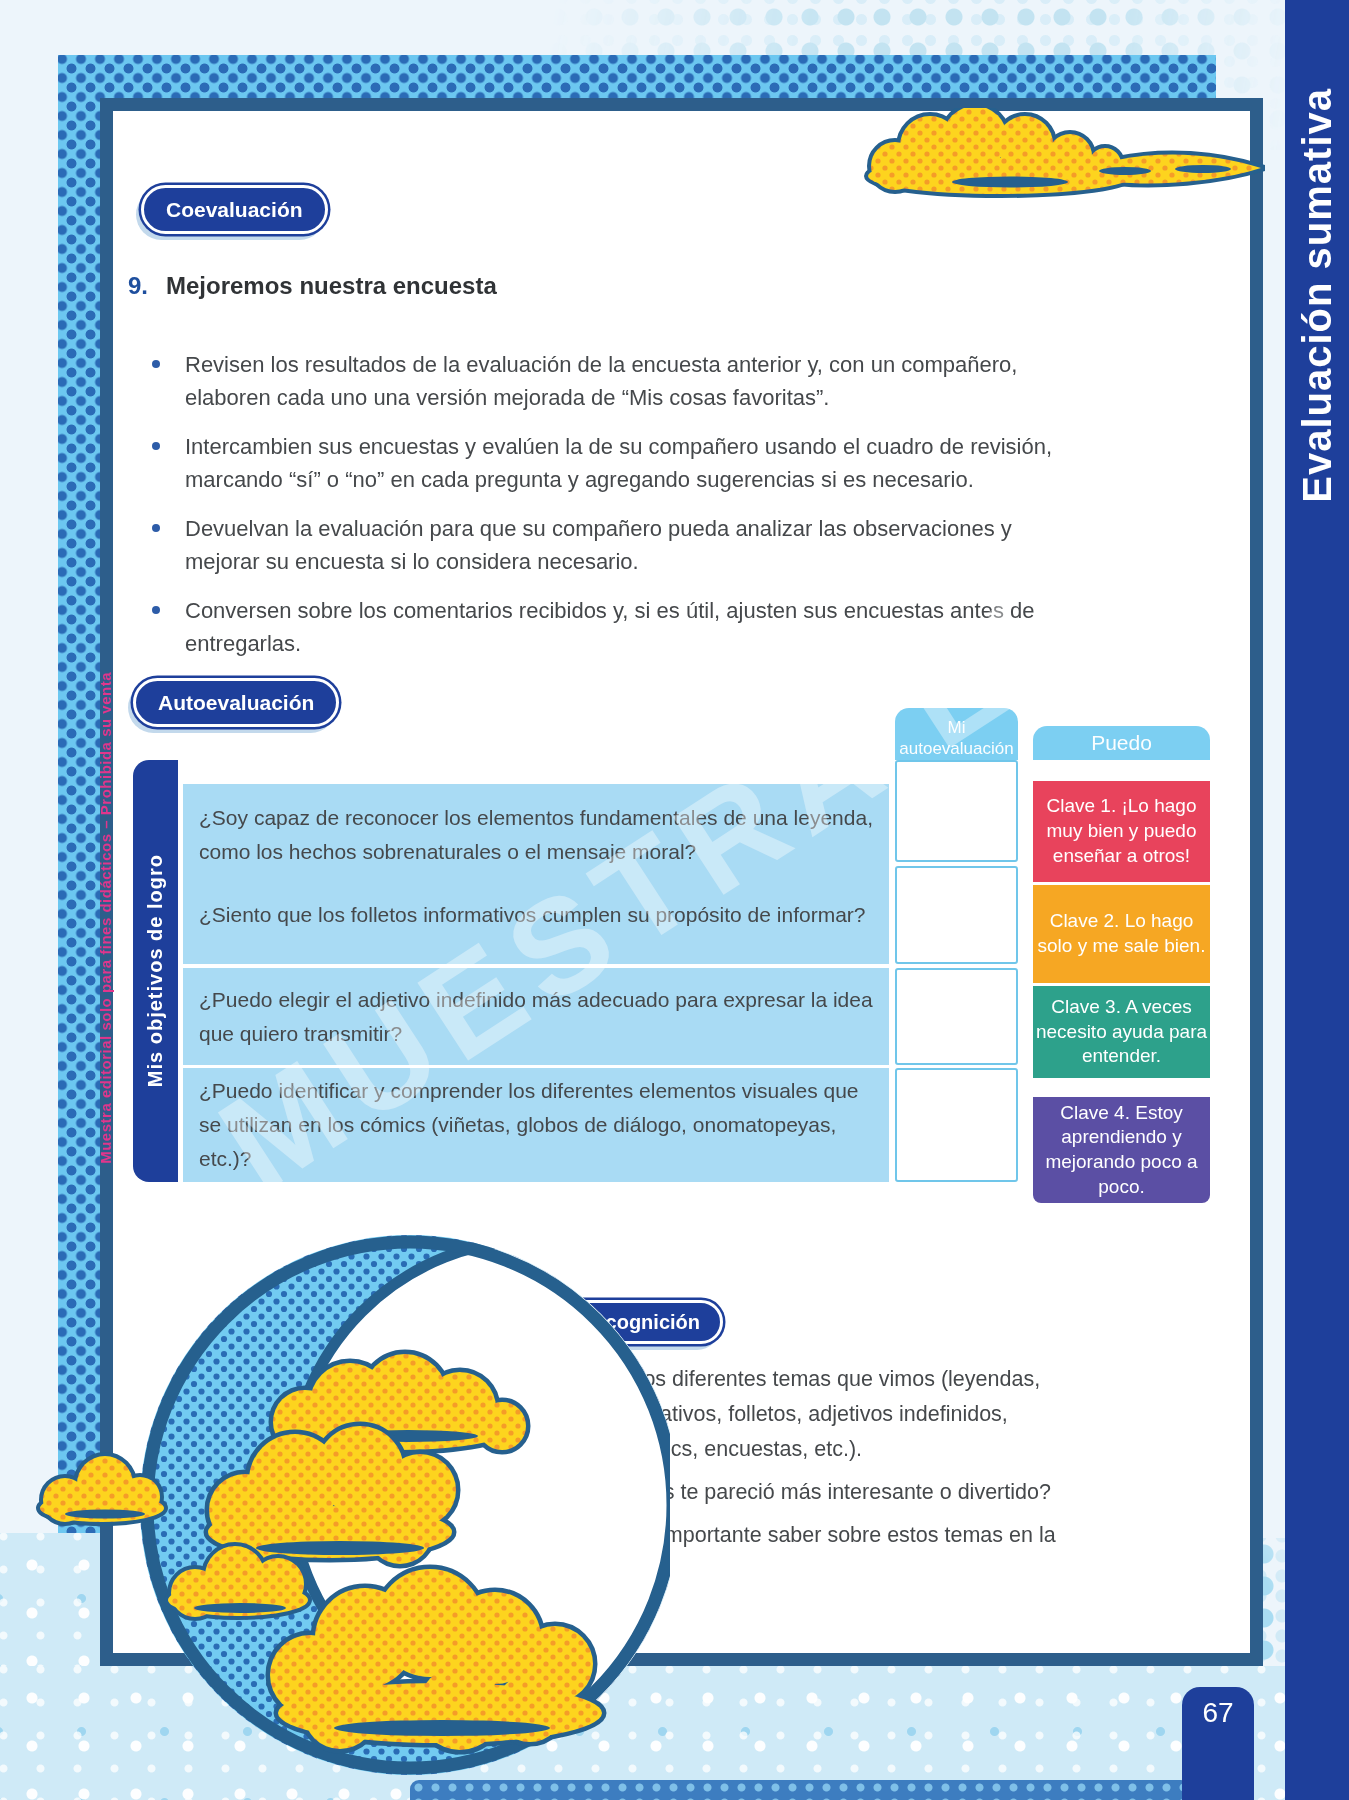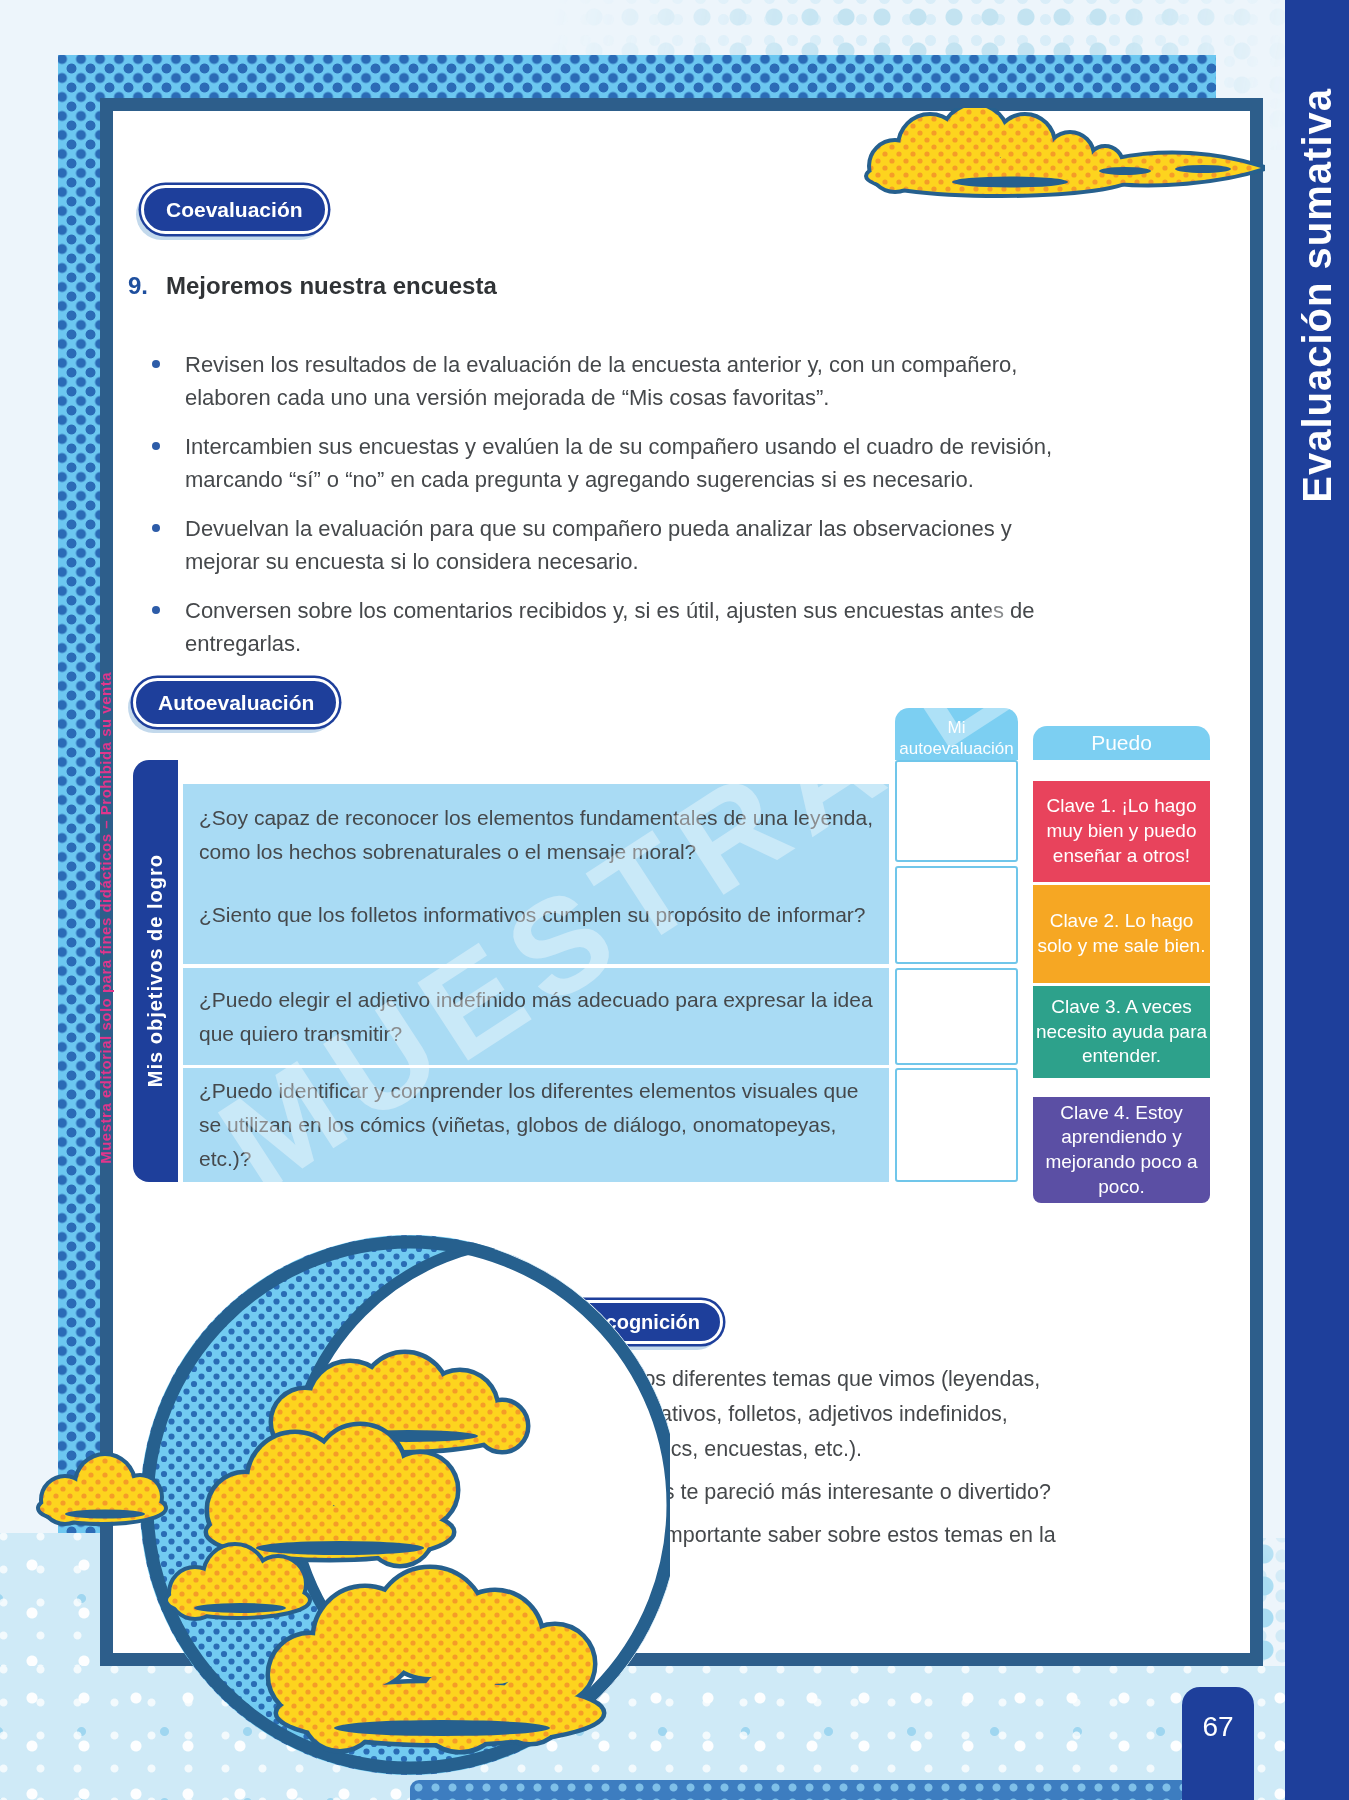--- a/index.html
+++ b/index.html
@@ -130,21 +130,21 @@
   .edge-note span{writing-mode:vertical-rl;transform:rotate(180deg);font-size:15px;font-weight:bold;color:#e0368c;letter-spacing:.5px;white-space:nowrap;}
   .side-tab{position:absolute;left:1285px;top:0;width:64px;height:1800px;background:#1e3f9b;z-index:6;}
   .side-tab-label{
     position:absolute;left:0;top:60px;width:64px;height:470px;
     display:flex;align-items:center;justify-content:center;
   }
   .side-tab-label span{writing-mode:vertical-rl;transform:rotate(180deg);color:#fff;font-weight:bold;font-size:40px;letter-spacing:1px;white-space:nowrap;}
   .page-num{
     position:absolute;left:1182px;top:1687px;width:72px;height:113px;
     background:#1e3f9b;border-radius:18px 18px 0 0;z-index:6;
-    text-align:center;color:#fff;font-size:28px;padding-top:24px;box-sizing:border-box;
+    text-align:center;color:#fff;font-size:28px;padding-top:10px;box-sizing:border-box;
   }
   
   .cloud-top{position:absolute;left:825px;top:108px;z-index:4;}
   .moon{position:absolute;left:10px;top:1170px;z-index:5;}
 </style>
 </head>
 <body>
 
 <div id="stage">
 

